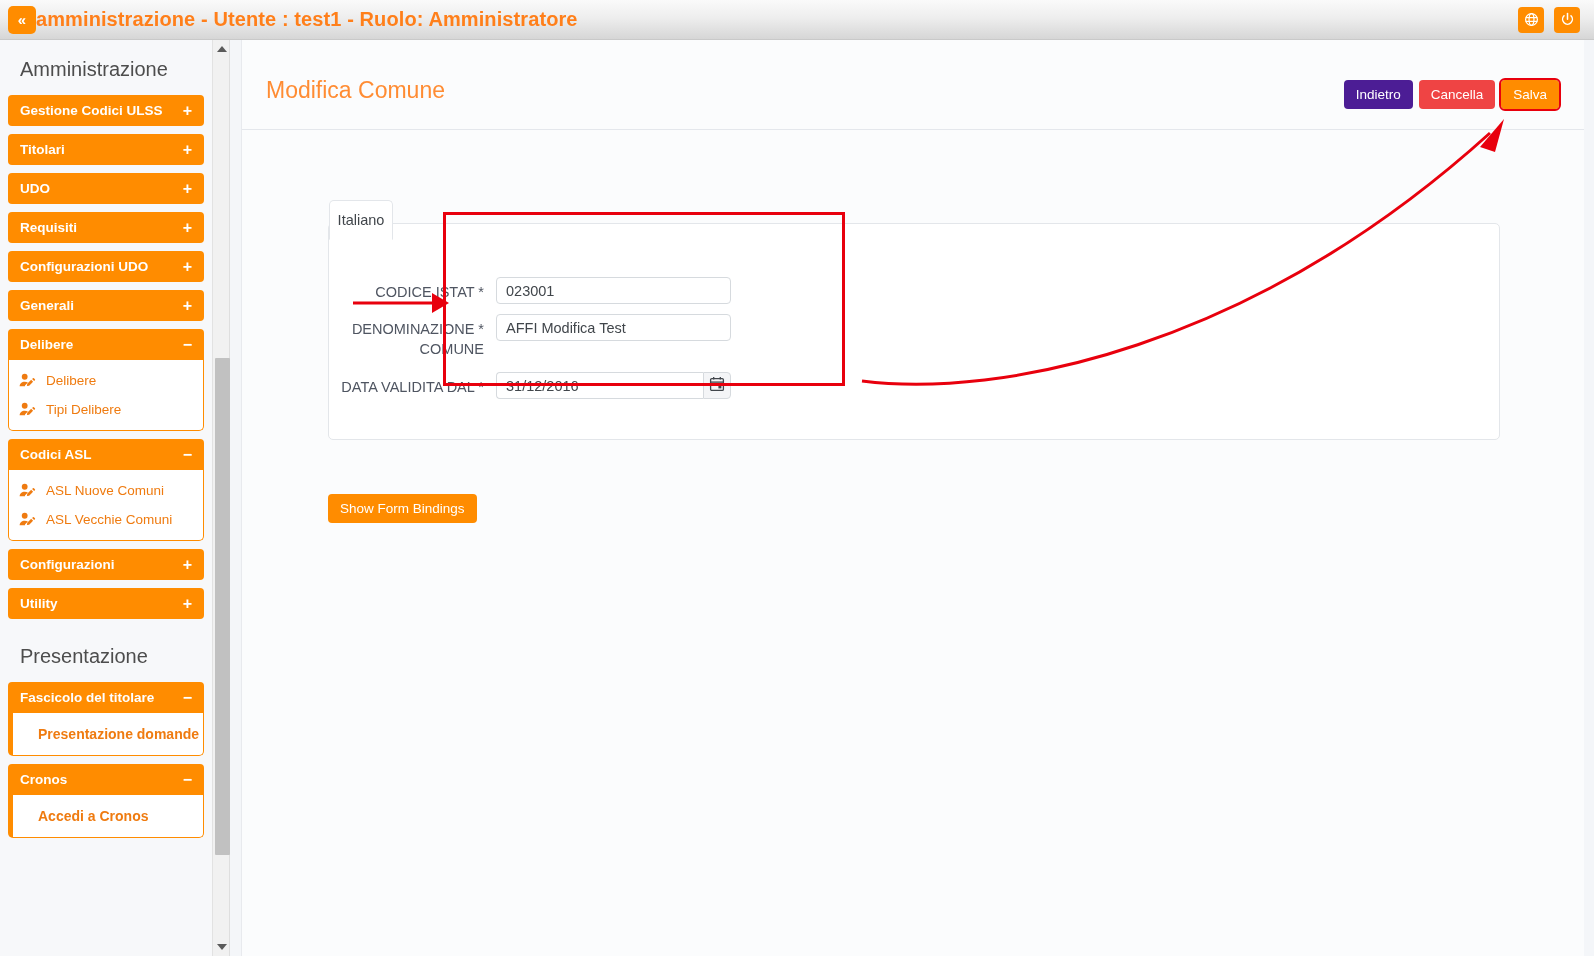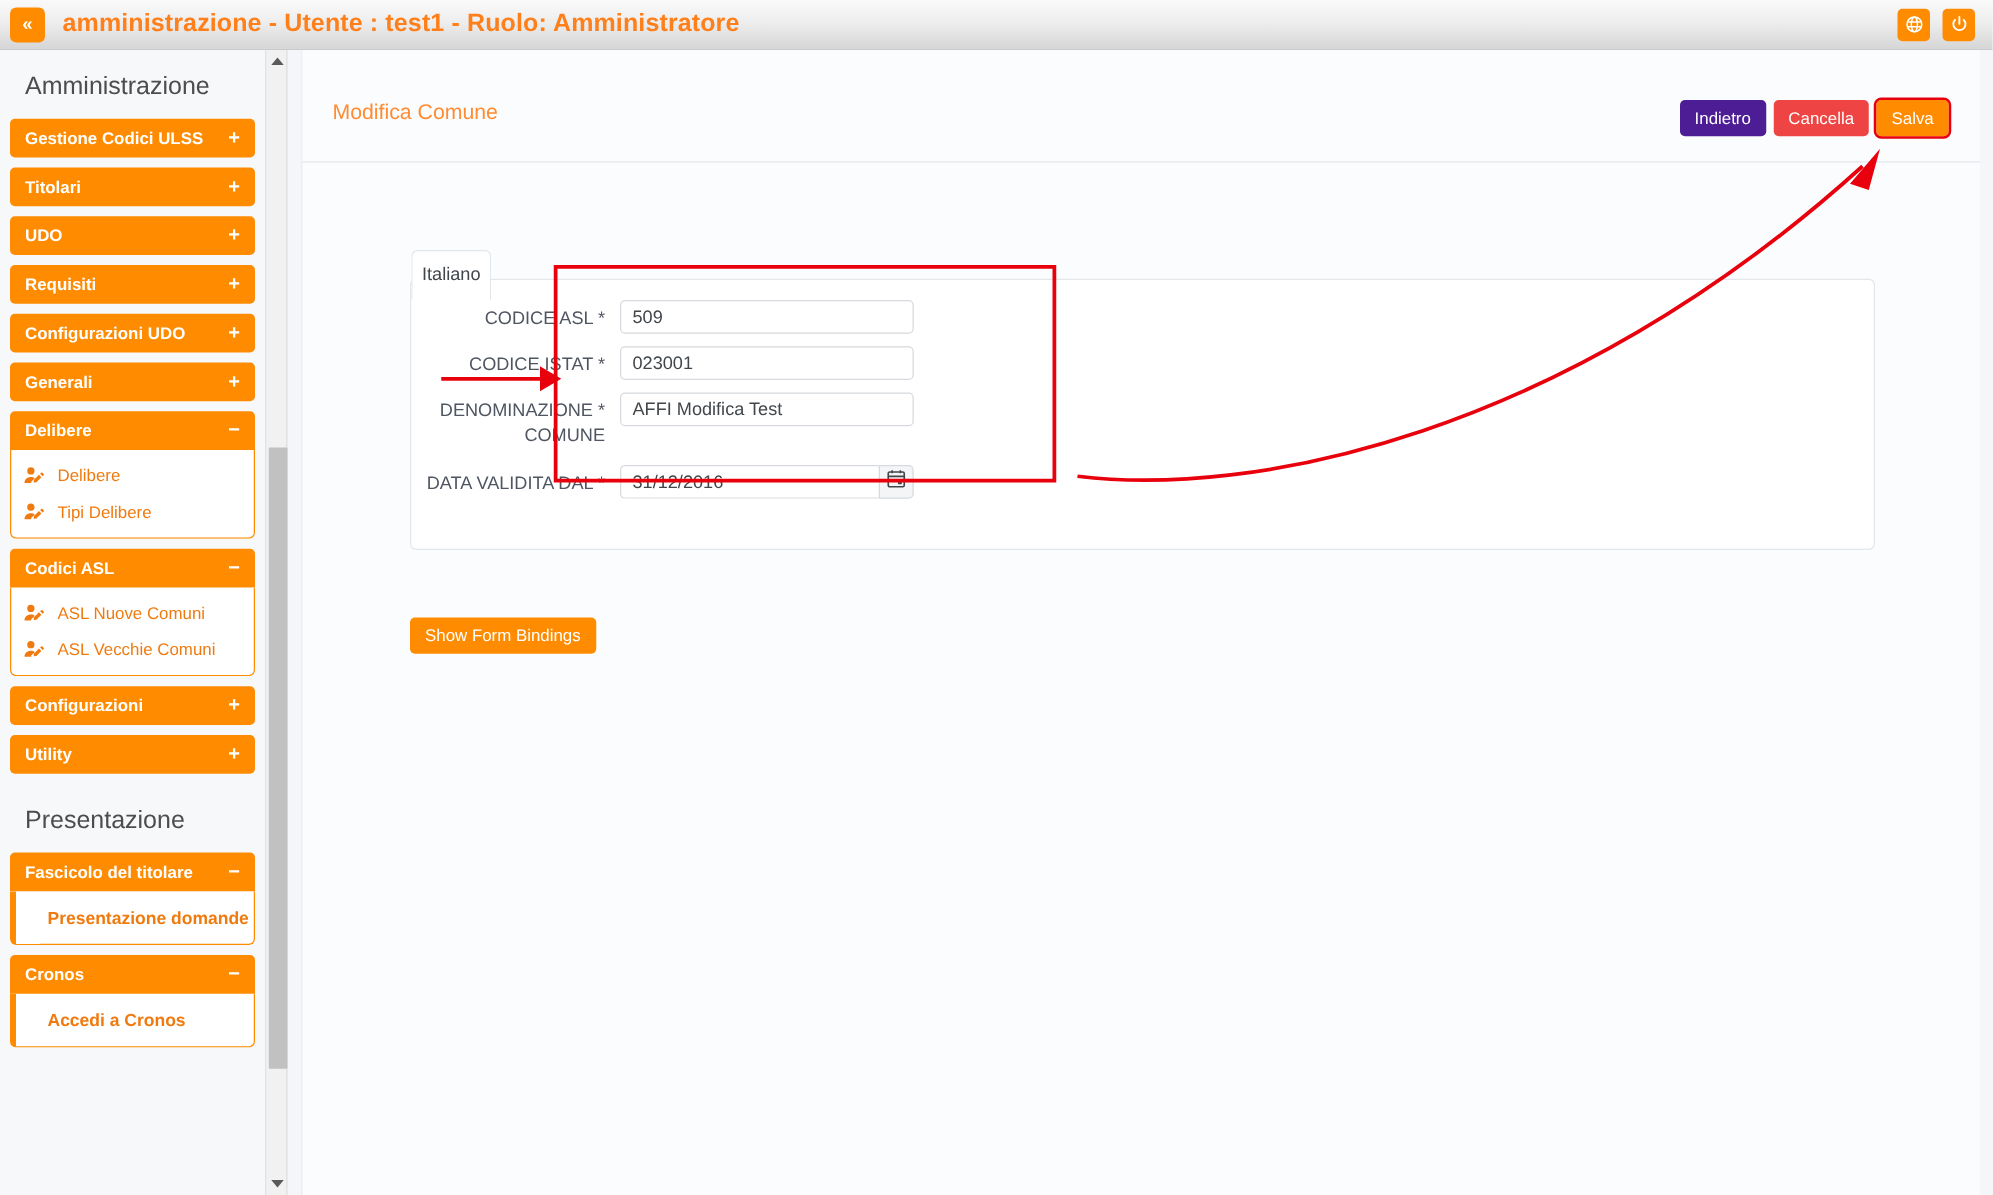--- a/index.html
+++ b/index.html
@@ -20,21 +20,20 @@
     display: flex; align-items: center;
   }
   #collapse-btn {
     width: 28px; height: 28px; margin-left: 8px;
     background: #ff8c00; border-radius: 5px;
     color: #fff; font-size: 15px; font-weight: bold;
     display: flex; align-items: center; justify-content: center;
     cursor: pointer; flex: none;
   }
   #topbar-title {
-    margin-left: 14px;
     color: #ff7f1a;
     font-size: 20px;
     font-weight: bold;
     letter-spacing: .1px;
     white-space: nowrap;
   }
   #topbar-actions {
     margin-left: auto; margin-right: 14px;
     display: flex; gap: 10px;
   }
@@ -136,21 +135,21 @@
   }
   #page-header {
     position: relative;
     height: 90px;
     border-bottom: 1px solid #e4e7ec;
     background: #fbfcfd;
   }
   #page-title {
     position: absolute; left: 24px; top: 50px;
     transform: translateY(-50%);
-    font-size: 17px; color: #ff8c33; font-weight: normal;
+    font-size: 23px; color: #ff8c33; font-weight: normal;
   }
   #page-buttons {
     position: absolute; right: 25px; top: 40px;
     display: flex; gap: 6px; align-items: flex-start;
   }
   .pg-btn {
     height: 29px;
     padding: 0 12px;
     border-radius: 4px;
     color: #fff;
@@ -432,24 +431,20 @@
           <div class="pg-btn dark">Indietro</div>
           <div class="pg-btn grey">Cancella</div>
           <div class="pg-btn orange highlight">Salva</div>
         </div>
     </div>
 
     <div id="lang-tab">Italiano</div>
 
     <div id="form-wrap">
 
-    <div class="form-row" style="left: 2px; top: 16px;">
-          <div class="form-label" style="white-space: pre-line;">CODICE ASL *</div>
-          <input class="form-input" type="text" value="509" style="">
-        </div>
         <div class="form-row" style="left: 2px; top: 53px;">
           <div class="form-label" style="white-space: pre-line;">CODICE ISTAT *</div>
           <input class="form-input" type="text" value="023001" style="">
         </div>
         <div class="form-row" style="left: 2px; top: 90px;">
           <div class="form-label" style="white-space: pre-line;">DENOMINAZIONE *
 COMUNE</div>
           <input class="form-input" type="text" value="AFFI Modifica Test" style="">
         </div>
         <div class="form-row" style="left: 2px; top: 148px;">

